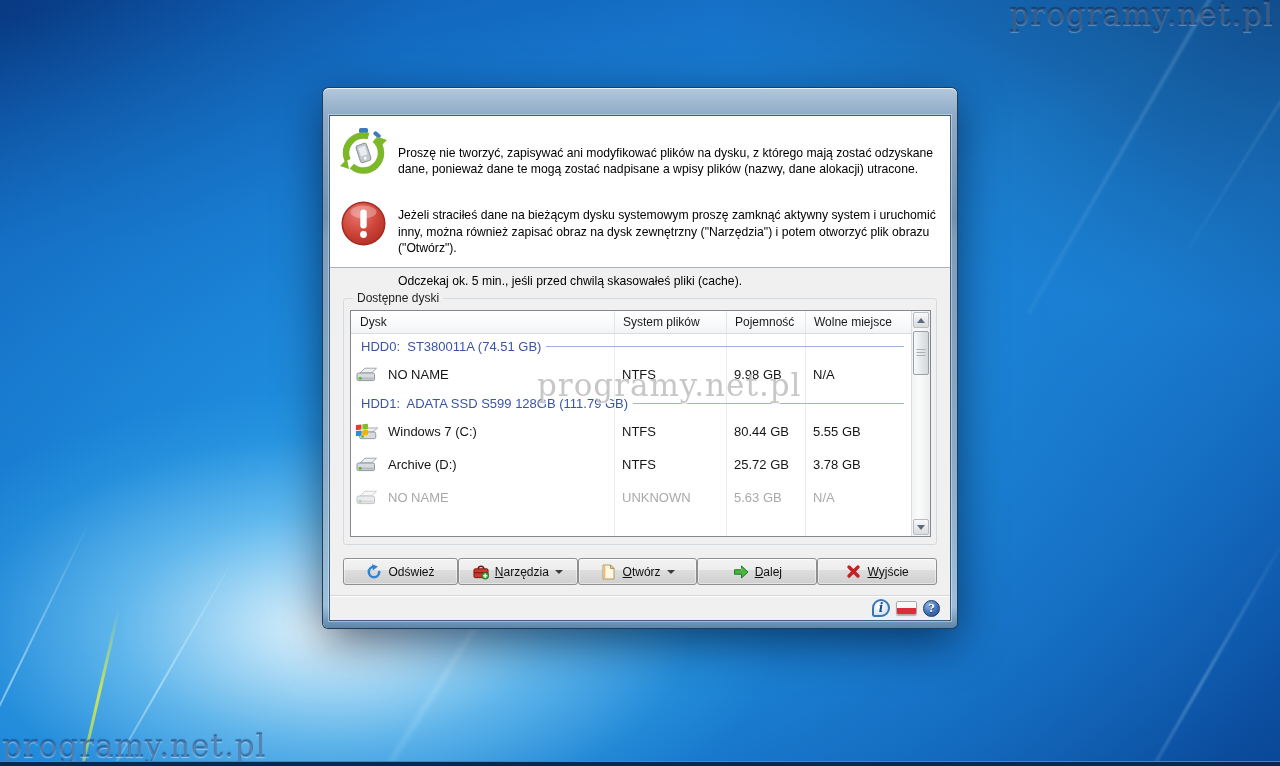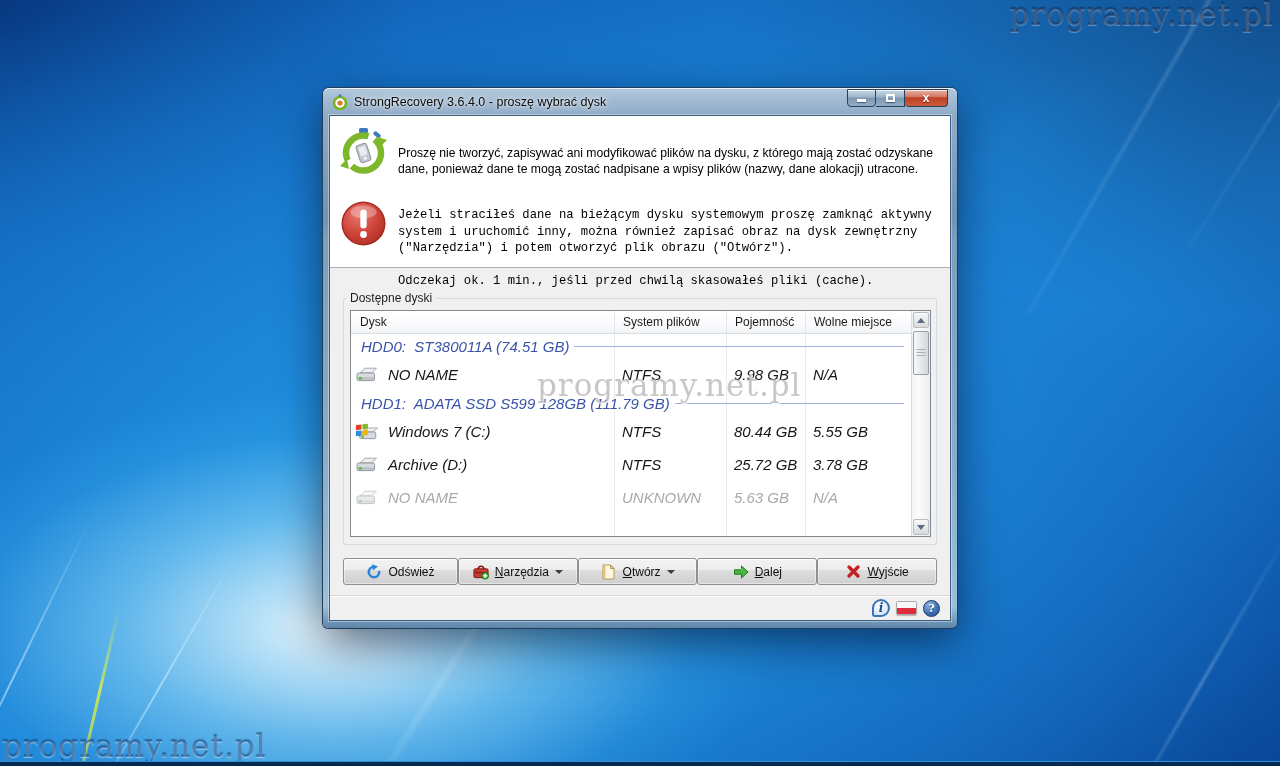--- a/index.html
+++ b/index.html
@@ -68,45 +68,45 @@
   .glyph-close { color:#fff; font-size:12px; font-weight:bold; text-shadow:0 1px 1px rgba(80,15,5,0.8); line-height:1; }
 
   
   .client { position:absolute; left:6px; right:6px; top:27px; bottom:7px;
     background:#f0f0f0; border:1px solid #3f5f7d; box-shadow:0 0 0 1px rgba(255,255,255,0.35);
     display:flex; flex-direction:column; }
 
   .warning-panel { height:152px; flex:0 0 152px; background:#fff; border-bottom:1px solid #a9b2ba;
     padding:11px 12px 0 10px; }
   .wrow { display:flex; gap:11px; align-items:flex-start; }
-  .wrow + .wrow { margin-top:12px;font-family:Liberation Mono, monospace; }
+  .wrow + .wrow { margin-top:12px; }
   .wicon { flex:0 0 47px; width:47px; height:47px; }
   .wtext { font-size:12.2px; line-height:1.33; color:#000; max-width:545px; margin-top:18px; }
   .wtext p + p { margin-top:17px; }
 
   .lower { flex:1; padding:0 13px; position:relative; }
 
   
   .groupbox { position:relative; margin-top:30px; height:247px;
     border:1px solid #d3dbe1; border-radius:3px; }
-  .gb-label { position:absolute; top:-8px; left:2px; background:#f0f0f0; padding:0 4px;
+  .gb-label { position:absolute; top:-8px; left:9px; background:#f0f0f0; padding:0 4px;
     font-size:12px; color:#1d1d1d; }
 
   
   .dtable { position:absolute; left:6px; top:11px; width:581px; height:227px;
     background:#fff; border:1px solid #828790; display:flex; overflow:hidden; }
   .dmain { flex:1; display:flex; flex-direction:column; min-width:0; }
   .thead { flex:0 0 23px; display:grid; grid-template-columns:263px 112px 79px 1fr;
     background:linear-gradient(#ffffff, #f8f9fb 70%, #f1f3f5); border-bottom:1px solid #d8dde2;
     font-size:12px; color:#1a1a1a; }
   .hc { display:flex; align-items:center; padding-left:8px; }
   .hc:first-child { padding-left:9px; }
   .hc + .hc { border-left:1px solid #e2e6ea; }
 
-  .tbody { flex:1; position:relative; overflow:hidden; font-size:15px;font-style:italic; }
+  .tbody { flex:1; position:relative; overflow:hidden; font-size:13px; }
   .vline { position:absolute; top:0; bottom:0; width:1px; background:#e9edf0; z-index:0; }
 
   .row-disk { height:24px; display:flex; align-items:center; padding-left:10px;
     color:#3a55a8; position:relative; z-index:1; }
   .disk-lbl { white-space:pre; padding-right:5px; }
   .disk-hline { flex:1; height:1px; background:#9db4dc; margin-right:7px; margin-top:1px; }
 
   .row-vol { height:33px; display:grid; grid-template-columns:263px 112px 79px 1fr;
     align-items:center; color:#161616; position:relative; z-index:1; }
   .c-name { display:flex; align-items:center; gap:9px; padding-left:4px; }
@@ -171,41 +171,20 @@
   <div class="streak s3"></div>
   <div class="streak s4"></div>
   <div class="streak s5"></div>
   <div class="streak s6"></div>
   <div class="streak s7"></div>
 
   <div class="wm wm-tr">programy.net.pl</div>
   <div class="wm wm-bl">programy.net.pl</div>
 
   <div class="window">
-    <div class="titlebar">
-      <span class="app-icon">
-        <svg width="16" height="16" viewBox="0 0 16 16">
-          <circle cx="8" cy="9" r="6" fill="#ffffff" stroke="#79b425" stroke-width="2.6"></circle>
-          <circle cx="8" cy="9" r="2.6" fill="#e07a28"></circle>
-          <rect x="6.6" y="0.5" width="2.8" height="2.4" rx="0.8" fill="#3a7abf"></rect>
-        </svg>
-      </span>
-      <span class="title-text">StrongRecovery 3.6.4.0 - proszę wybrać dysk</span>
-      <div class="win-controls">
-        <div class="wc">
-            <span class="glyph-min"></span>
-          </div>
-        <div class="wc">
-            <span class="glyph-max"></span>
-          </div>
-        <div class="wc wc-close">
-            <span class="glyph-close">x</span>
-          </div>
-      </div>
-    </div>
 
     <div class="client">
 
       <div class="warning-panel">
         <div class="wrow">
           <span class="wicon">
             <svg width="47" height="47" viewBox="0 0 47 47">
               <rect x="19" y="1" width="9" height="5" rx="1.5" fill="#3a7abf"></rect>
               <rect x="33.5" y="5.5" width="8" height="4" rx="1.5" fill="#3a7abf" transform="rotate(40 37 7)"></rect>
               <circle cx="23.5" cy="26" r="17.5" fill="#fff" stroke="#7cb829" stroke-width="6.5" stroke-dasharray="40 7"></circle>
@@ -232,21 +211,21 @@
                     <stop offset="1" stop-color="#a82a1f"></stop>
                 </radialGradient>
               </defs>
               <ellipse cx="23.5" cy="12" rx="13" ry="6.5" fill="#ffffff" opacity="0.3"></ellipse>
               <rect x="20.3" y="9.5" width="6.4" height="19" rx="3.2" fill="#fff"></rect>
               <circle cx="23.5" cy="34.5" r="3.4" fill="#fff"></circle>
             </svg>
           </span>
           <div class="wtext">
             <p>Jeżeli straciłeś dane na bieżącym dysku systemowym proszę zamknąć aktywny system i uruchomić inny, można również zapisać obraz na dysk zewnętrzny ("Narzędzia") i potem otworzyć plik obrazu ("Otwórz").</p>
-            <p>Odczekaj ok. 1 min., jeśli przed chwilą skasowałeś pliki (cache).</p>
+            <p>Odczekaj ok. 5 min., jeśli przed chwilą skasowałeś pliki (cache).</p>
           </div>
         </div>
       </div>
 
       <div class="lower">
         <div class="groupbox">
           <span class="gb-label">Dostępne dyski</span>
 
           <div class="dtable">
             <div class="dmain">

